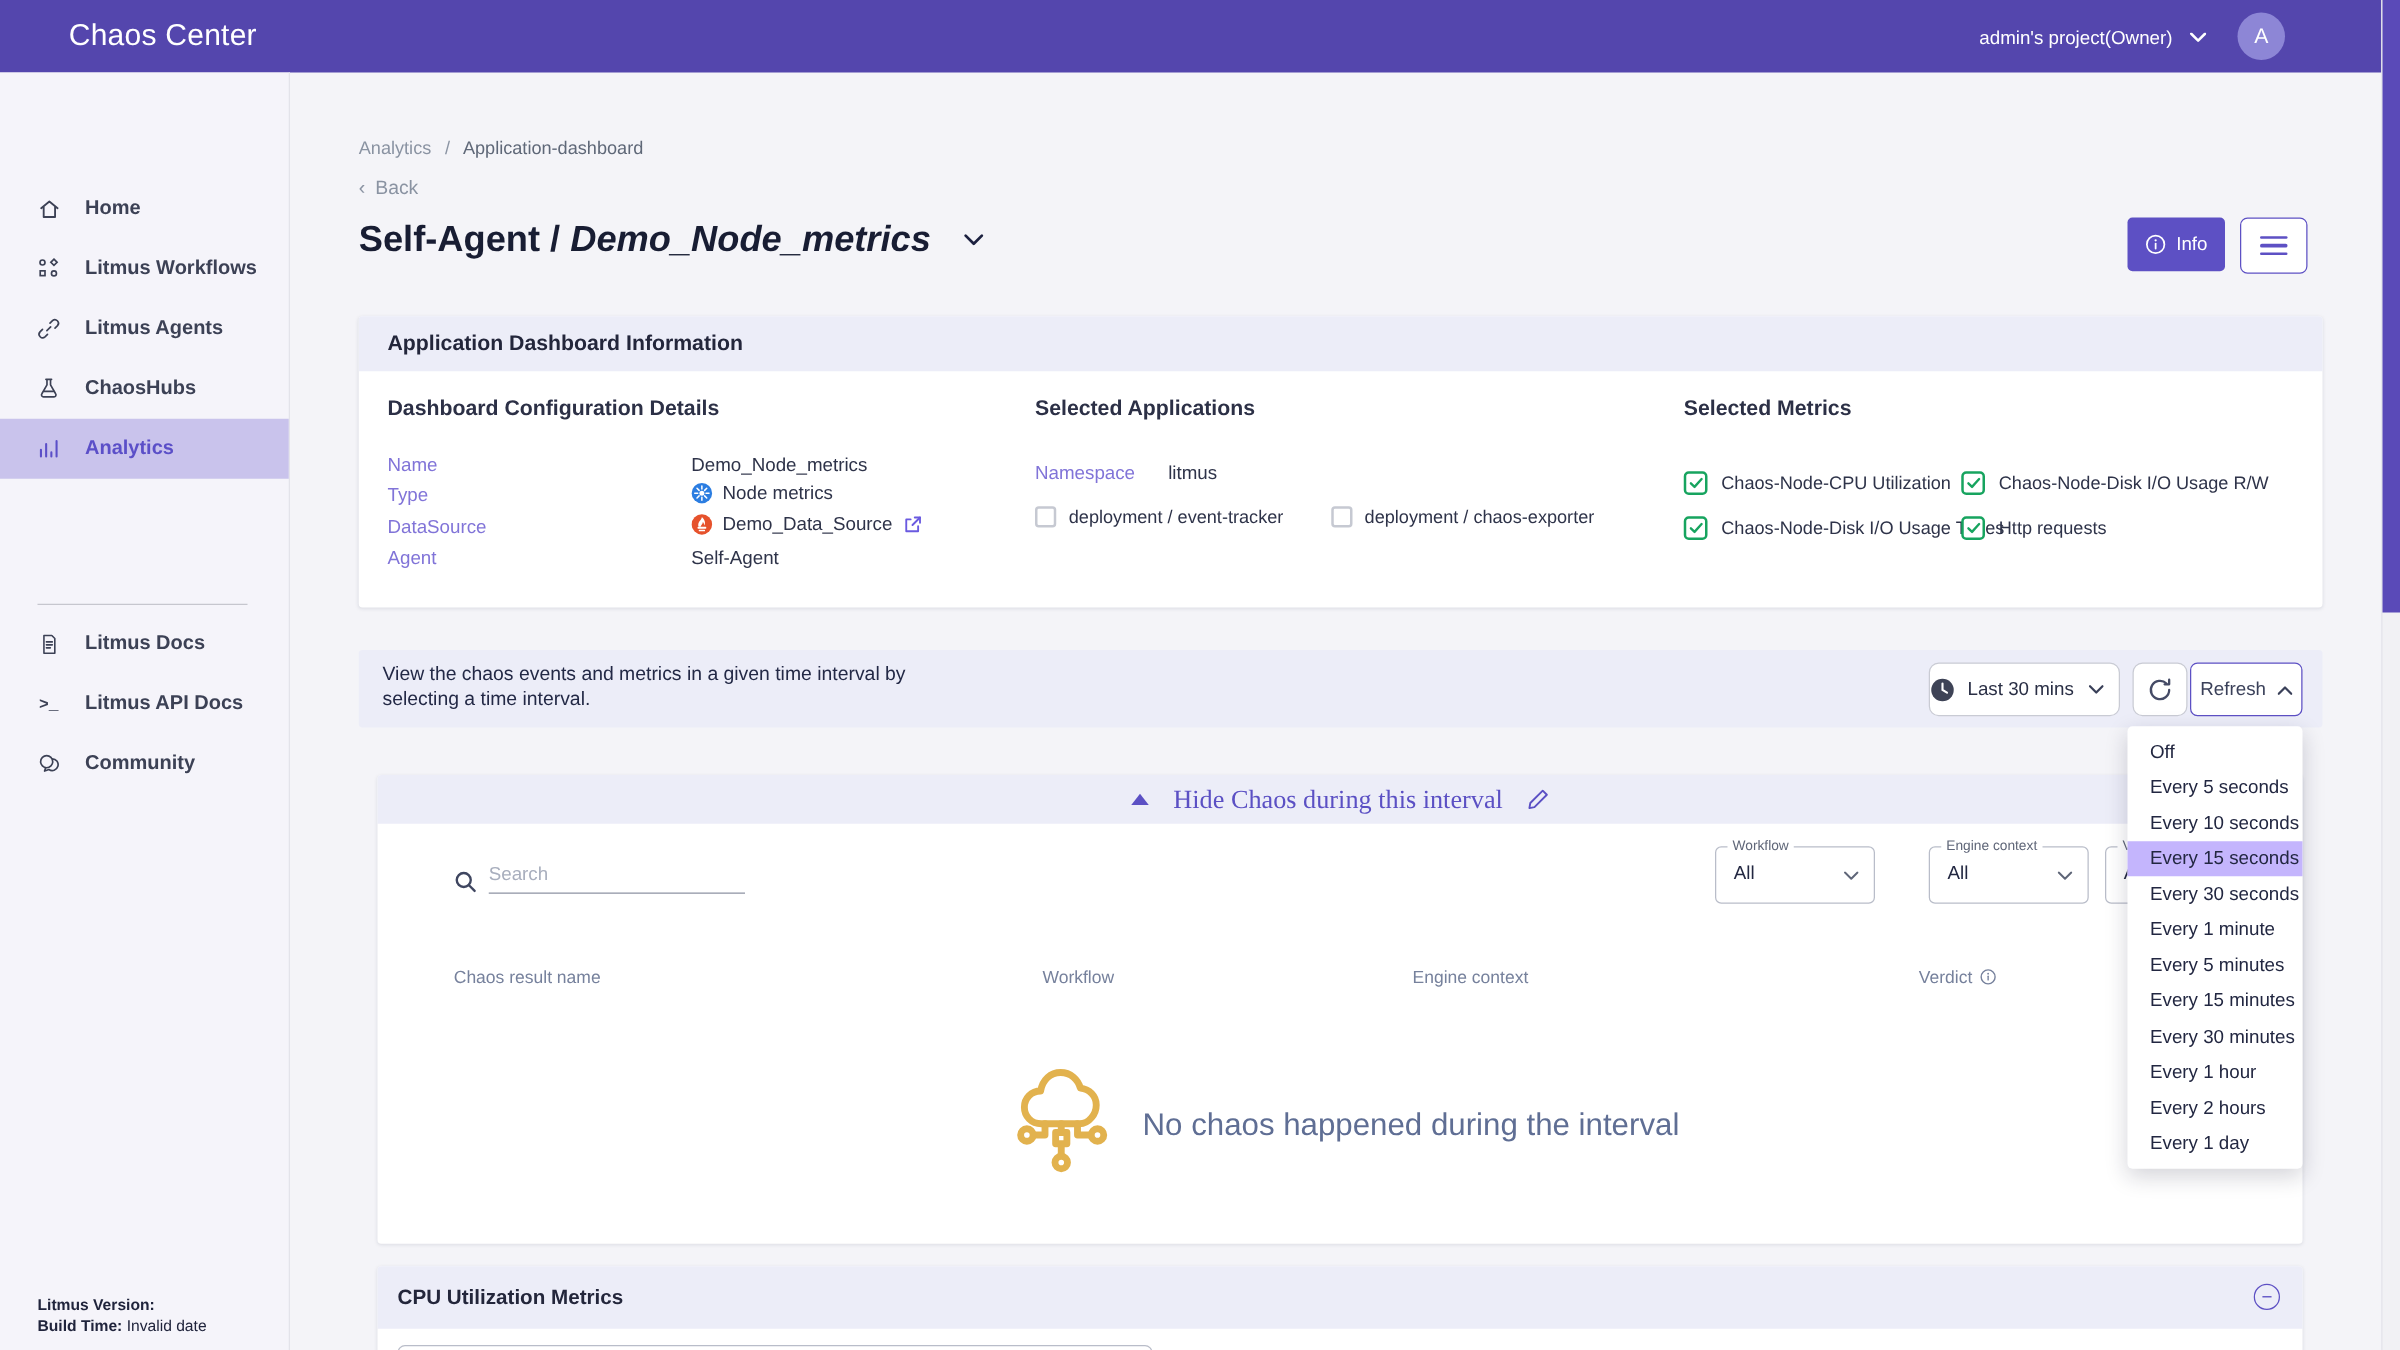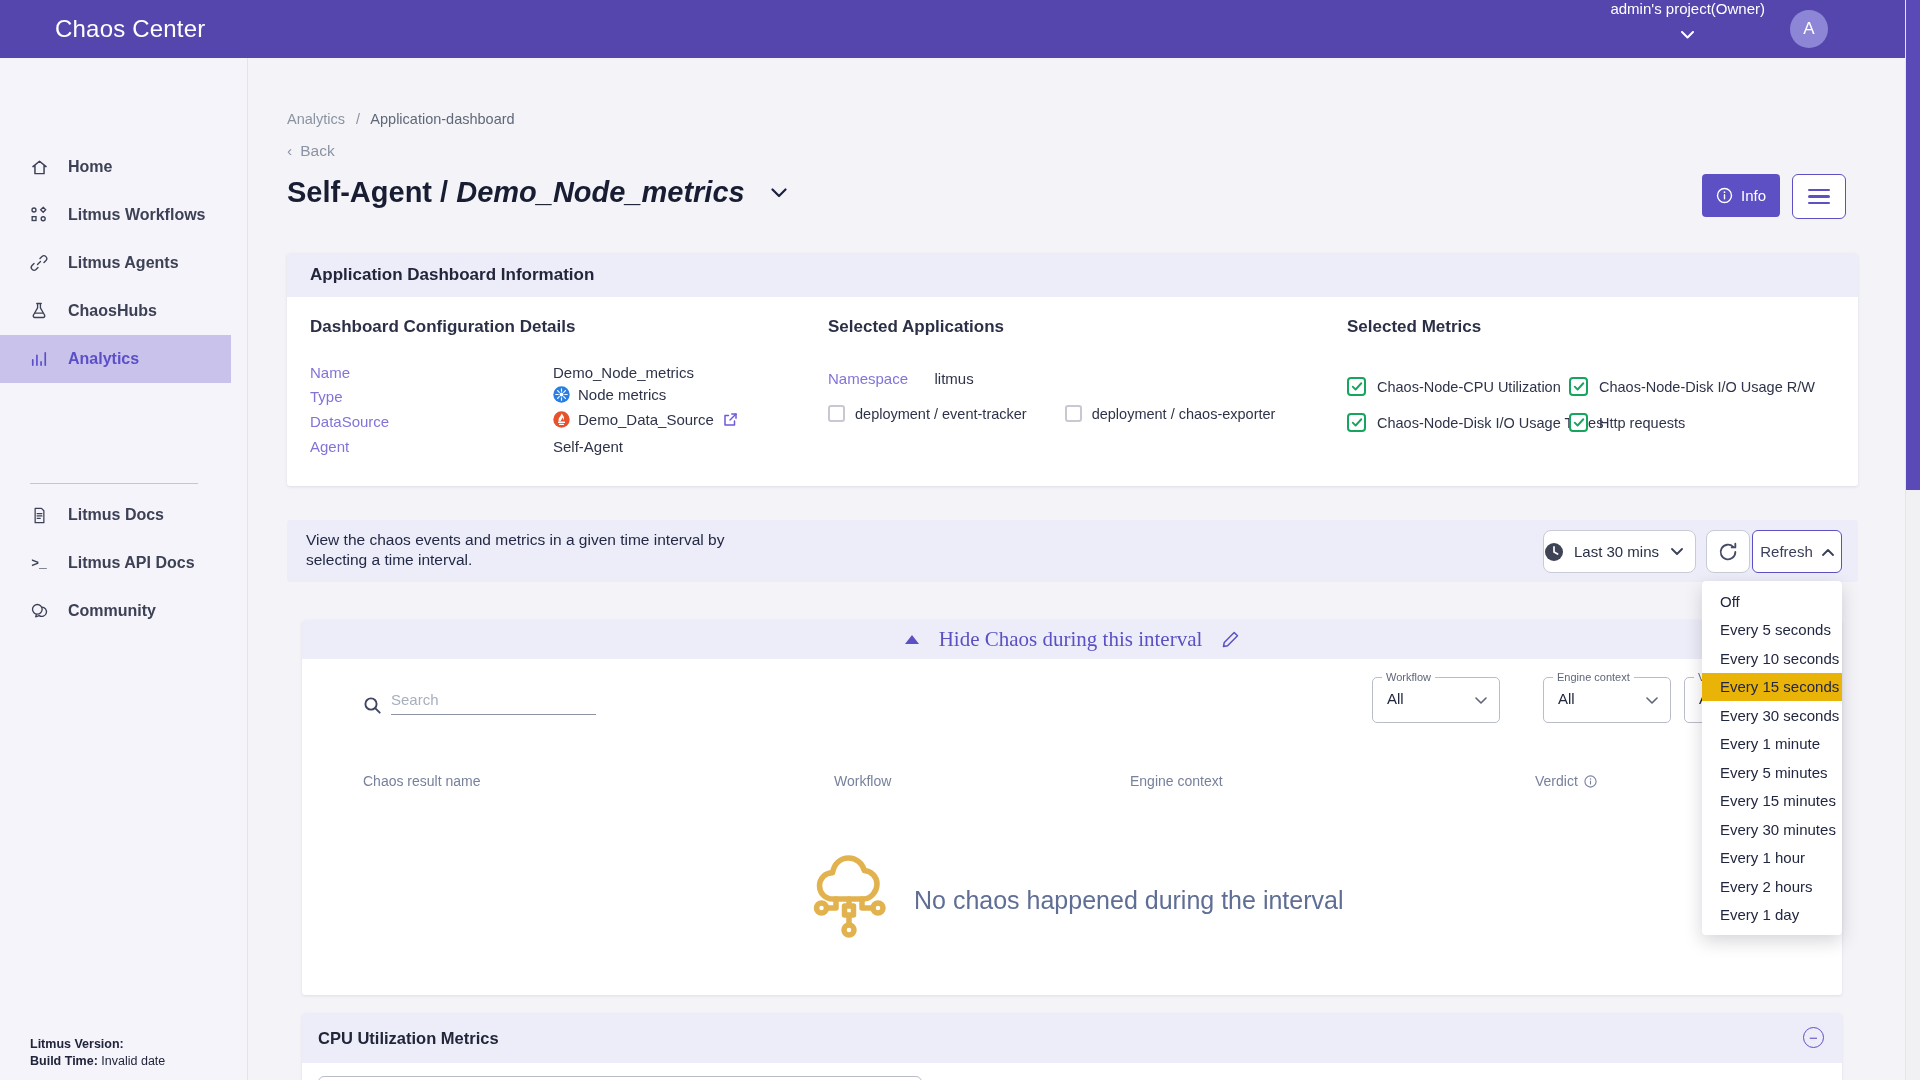--- a/index.html
+++ b/index.html
@@ -2,24 +2,24 @@
 <html><head>
 <meta charset="utf-8">
 <style>
   html,body{margin:0;padding:0;}
   body{font-family:"Liberation Sans","DejaVu Sans",sans-serif;background:#f4f4f8;}
   #app{position:relative;width:1920px;height:1080px;overflow:hidden;background:#f4f4f8;}
   .abs{position:absolute;}
   
   .topbar{left:0;top:0;width:1920px;height:58px;background:#5446ad;display:flex;align-items:center;}
   .brand{margin-left:55px;color:#fff;font-size:24px;font-weight:normal;letter-spacing:.2px;}
-  .proj{position:absolute;right:155px;top:0;height:60px;display:flex;align-items:center;gap:14px;color:#fff;font-size:15px;cursor:pointer;flex-direction:column;}
+  .proj{position:absolute;right:155px;top:0;height:60px;display:flex;align-items:center;gap:14px;color:#fff;font-size:15px;cursor:pointer;}
   .avatar{position:absolute;right:92px;top:10px;width:38px;height:38px;border-radius:50%;background:#8d86d6;color:#fff;display:flex;align-items:center;justify-content:center;font-size:17px;}
   
-  .sidebar{left:0;top:58px;width:231px;height:1022px;background:#f5f4fa;border-right:1px solid #e3e3ea;padding-left:16px;}
+  .sidebar{left:0;top:58px;width:231px;height:1022px;background:#f5f4fa;border-right:1px solid #e3e3ea;}
   .nav-item{position:absolute;left:0;width:231px;height:48px;display:flex;align-items:center;cursor:pointer;color:#3c4155;}
   .nav-item .nav-ico{position:absolute;left:28px;width:22px;height:22px;display:flex;align-items:center;justify-content:center;color:#3c4155;}
   .nav-item .nav-label{position:absolute;left:68px;font-size:16px;font-weight:600;}
   .nav-item.active{background:#c9c3ec;color:#5b4fc8;}
   .nav-item.active .nav-ico{color:#5b4fc8;}
   .nav-div{position:absolute;left:30px;width:168px;height:1px;background:#c6c6ce;}
   .version{position:absolute;left:30px;top:978px;font-size:12.5px;color:#20243c;line-height:17px;}
   .version b{font-weight:bold;}
   
   .card{background:#fff;border-radius:3px;box-shadow:0 1px 3px rgba(23,25,60,.10);}
@@ -38,21 +38,21 @@
   .pvalue{font-size:15px;color:#2e3349;}
   .cb{box-sizing:border-box;width:17px;height:17px;border:2px solid #c6c9d2;border-radius:3px;background:#fff;}
   .cb-green{box-sizing:border-box;width:19px;height:19px;border:2px solid #17a45f;border-radius:4px;background:#fff;display:flex;align-items:center;justify-content:center;}
   .mlabel{font-size:14.5px;color:#2e3349;}
   .timebar{background:#ecedf8;}
   .timetext{font-size:15.5px;color:#232946;line-height:20px;width:455px;}
   .wbtn{box-sizing:border-box;background:#fff;border:1px solid #c9cbd4;border-radius:8px;display:flex;align-items:center;cursor:pointer;}
   .refresh-btn{box-sizing:border-box;background:#fff;border:1.6px solid #5d50c4;border-radius:6px;display:flex;align-items:center;justify-content:center;gap:9px;font-size:15px;color:#3a4059;cursor:pointer;}
   .menu{left:1702px;top:581px;width:140px;background:#fff;border-radius:4px;box-shadow:0 6px 18px rgba(20,20,50,.18);padding:6px 0;z-index:60;}
   .menu-item{height:28.5px;display:flex;align-items:center;padding-left:18px;font-size:15px;color:#222741;cursor:pointer;}
-  .menu-item.sel{background:#eab308;}
+  .menu-item.sel{background:#c4b5fd;}
   .toggle-row{display:flex;align-items:center;justify-content:center;gap:20px;}
   .toggle-label{font-size:21px;color:#5b50c4;font-weight:500;cursor:pointer;font-family:Liberation Serif, serif;}
   .tri-up{width:0;height:0;border-left:7px solid transparent;border-right:7px solid transparent;border-bottom:9px solid #5b50c4;}
   .search-input{border:none;outline:none;background:transparent;border-bottom:1px solid #8d93a3;width:205px;font-size:15px;color:#2e3349;padding:3px 0 6px 0;font-family:inherit;}
   .search-input::placeholder{color:#a8aebd;}
   .select{position:absolute;box-sizing:border-box;height:46px;border:1px solid #b9bdc9;border-radius:5px;background:#fff;cursor:pointer;}
   .select-legend{position:absolute;top:-7px;left:9px;background:#fff;padding:0 4px;font-size:11px;color:#5f6678;white-space:nowrap;}
   .select-value{position:absolute;left:14px;top:12px;font-size:15px;color:#222741;}
   .thead{font-size:14px;color:#76819c;}
   .empty-msg{font-size:25px;color:#5f6e94;}

